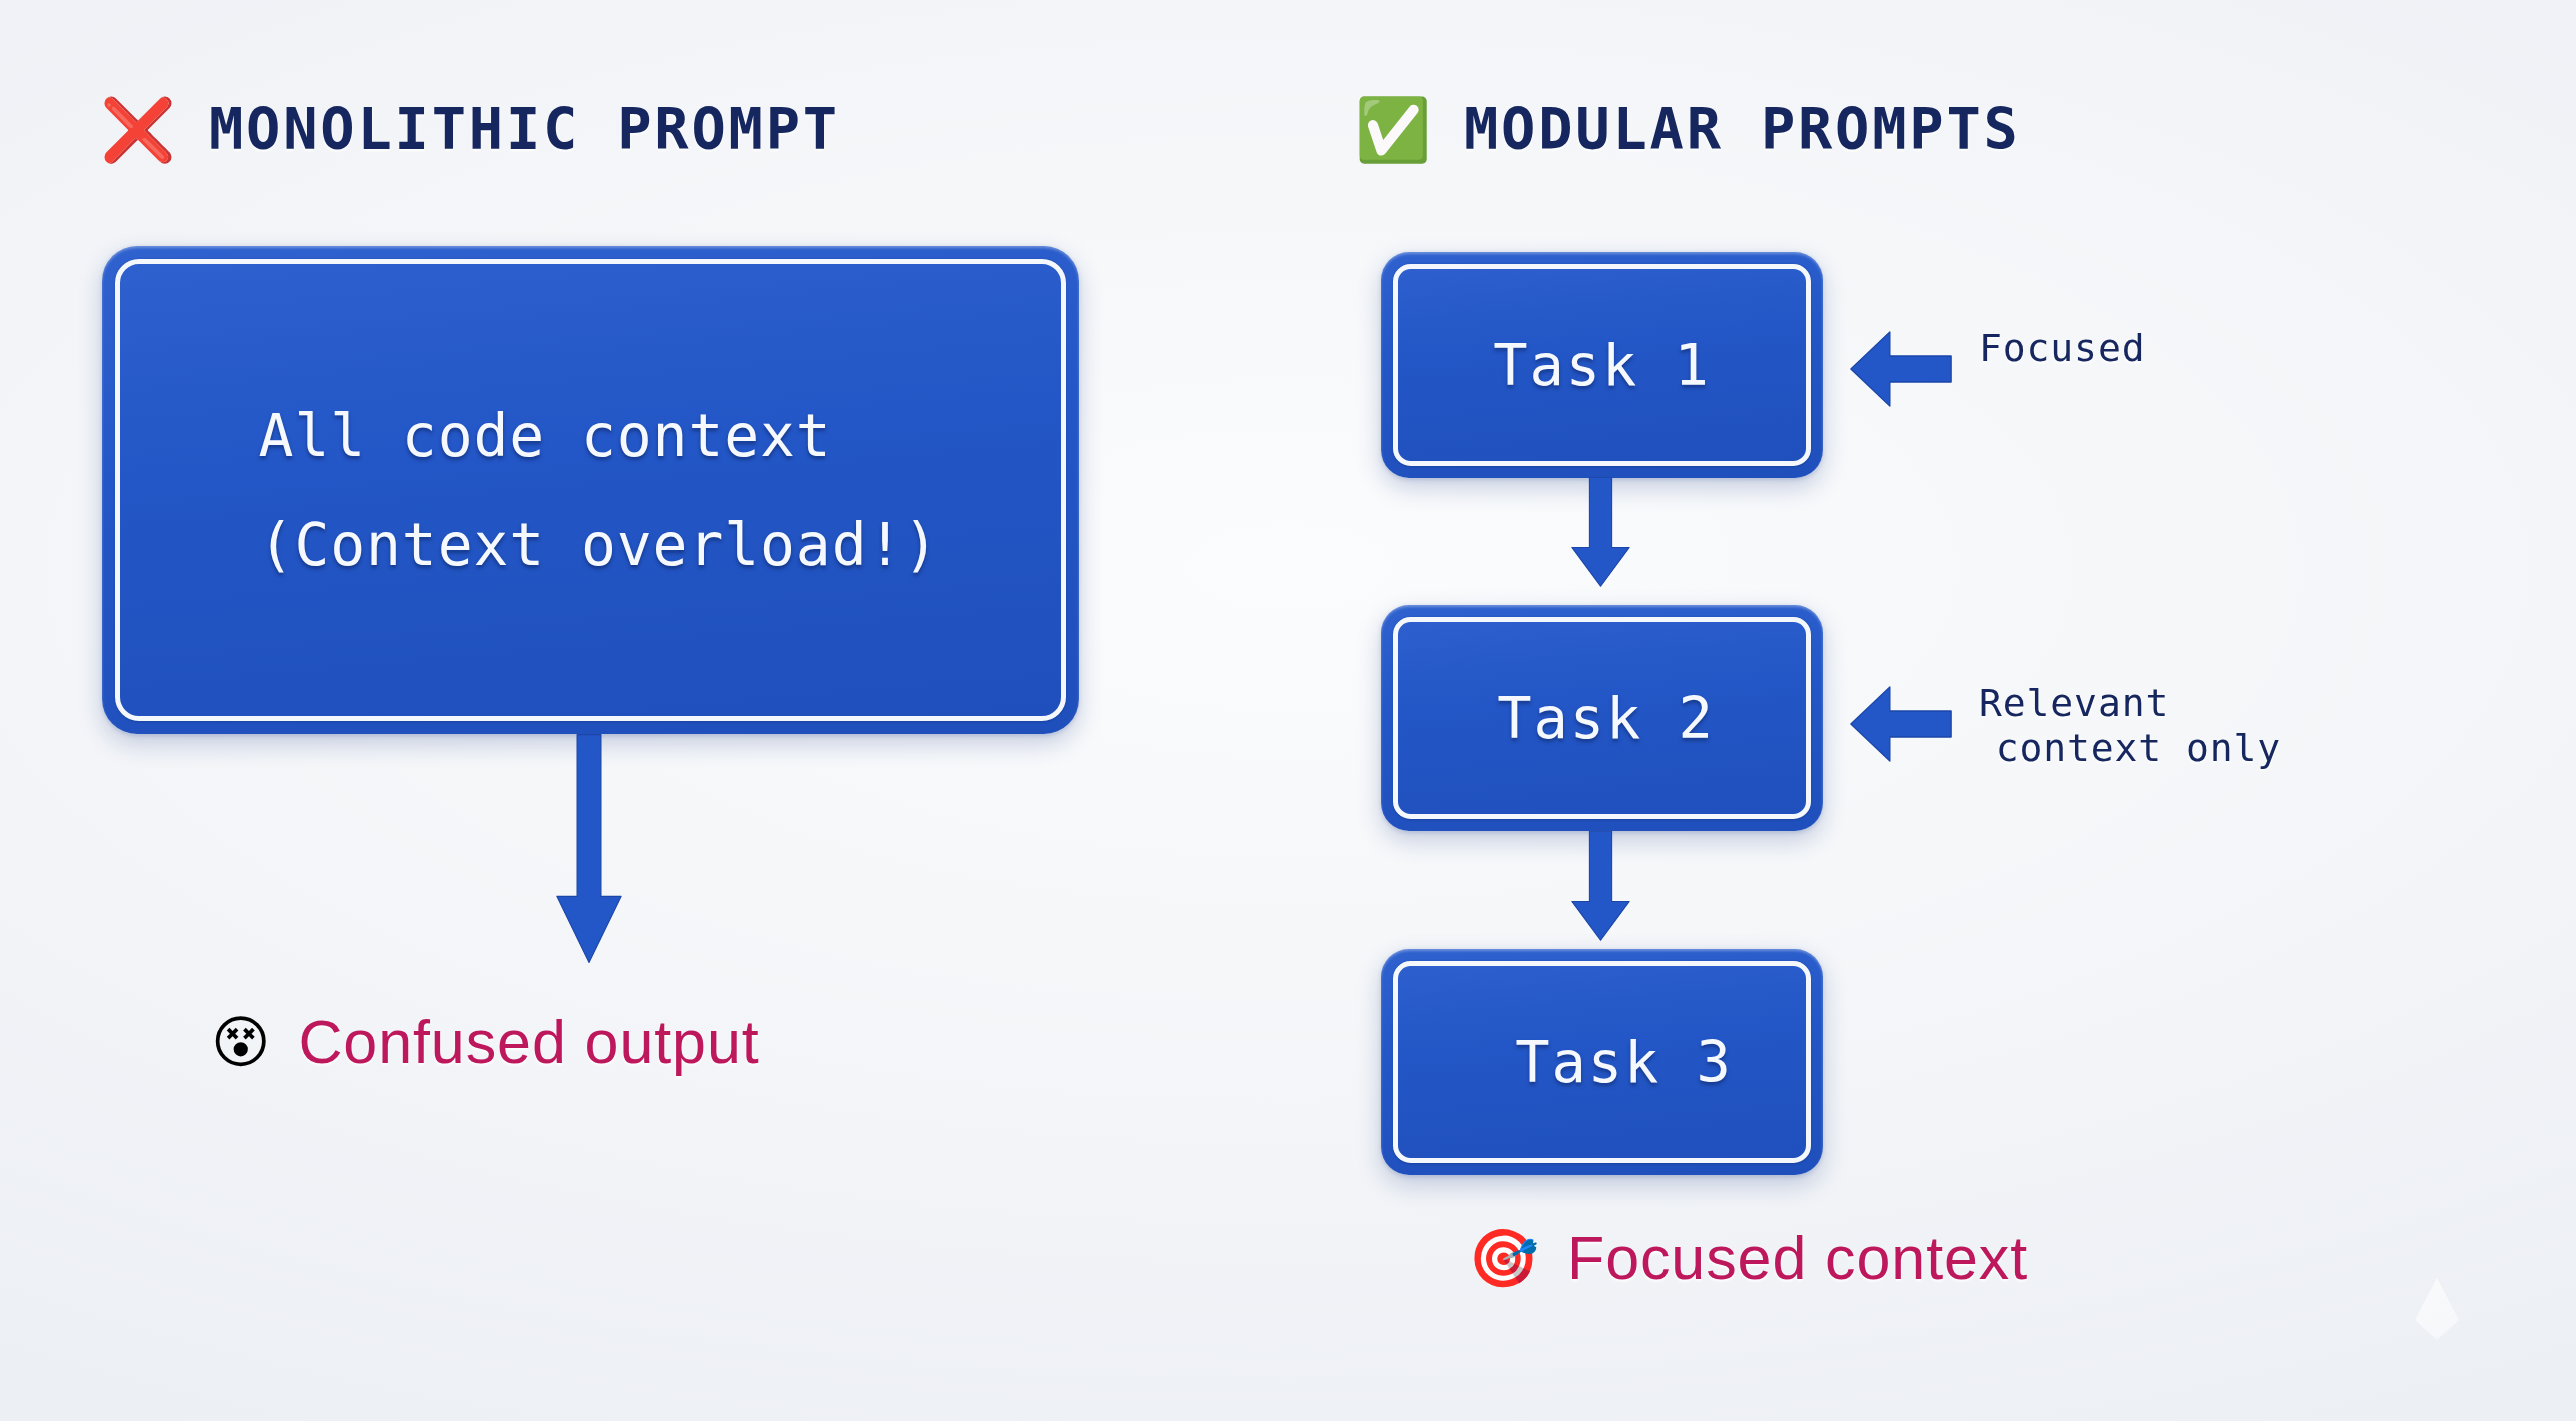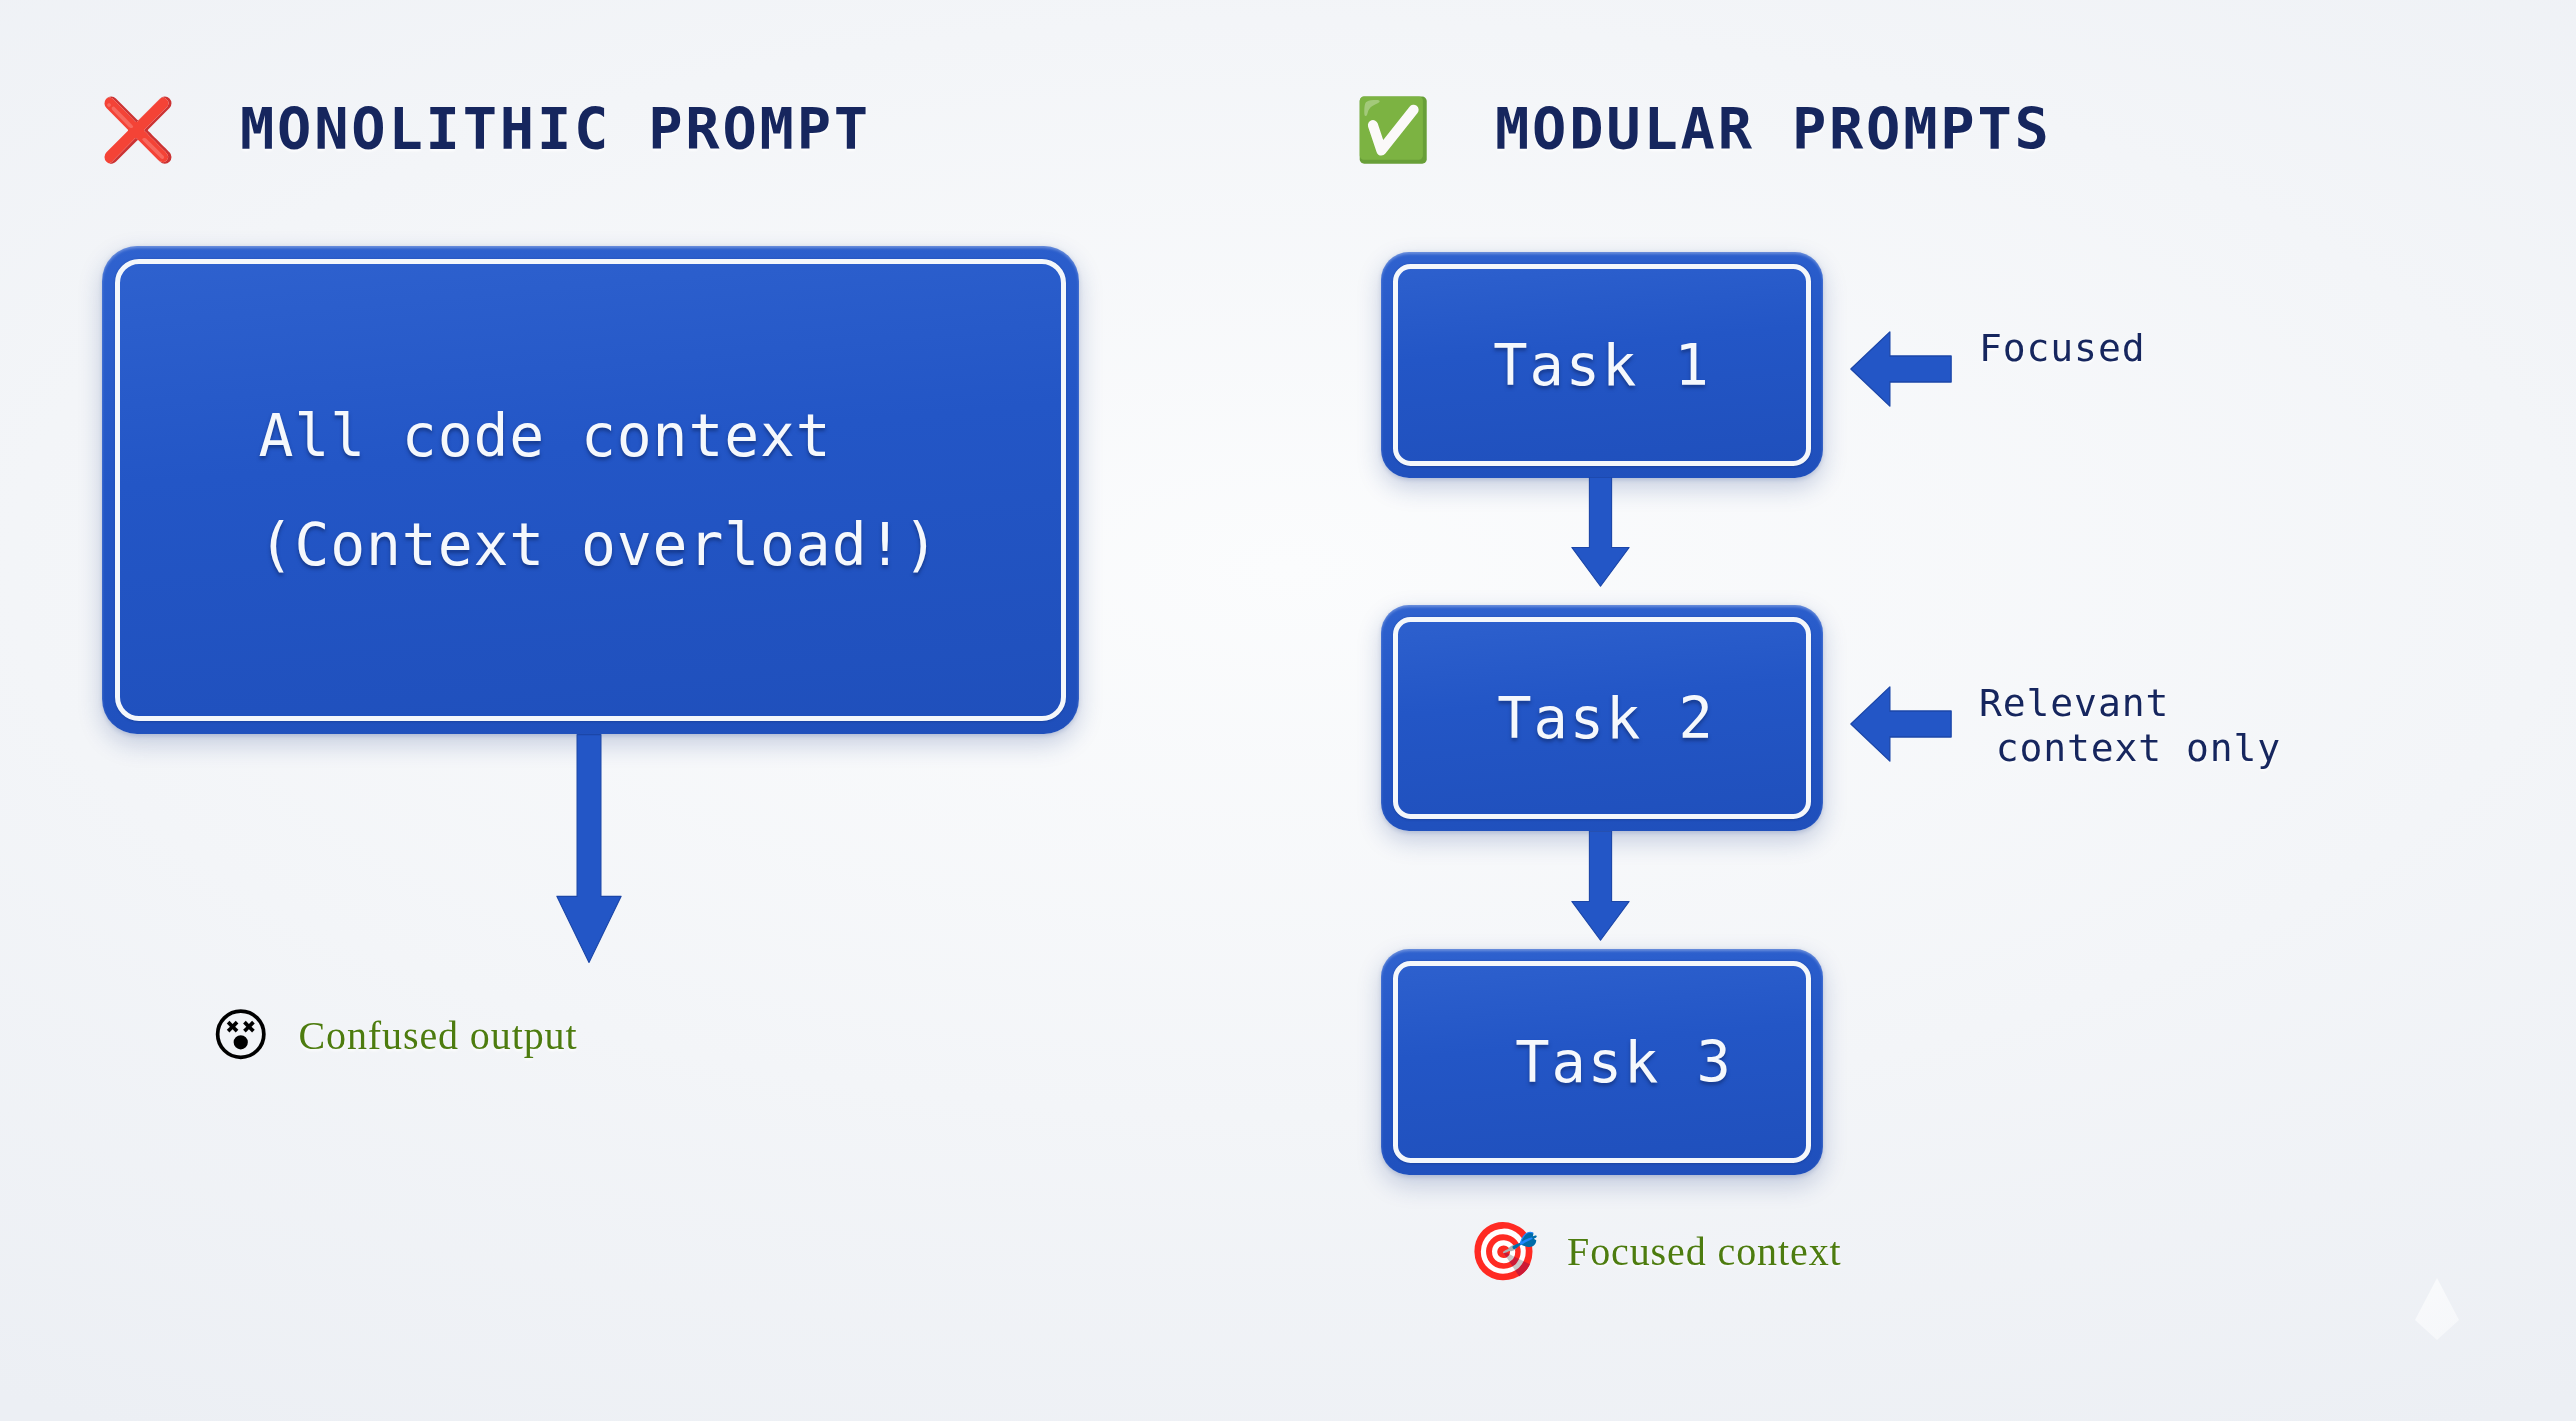--- a/index.html
+++ b/index.html
@@ -49,21 +49,20 @@
     line-height:1;
     display:block;
   }
   .hdr-text {
     font-family:"DejaVu Sans Mono", monospace;
     font-size:57px;
     font-weight:700;
     letter-spacing:2.8px;
     color:#16265e;
     text-shadow:0 1.9px 2.8px rgba(255,255,255,.9);
-    margin-left:31px;
   }
 
   
   .plate {
     position:absolute;
     background:linear-gradient(175deg, #2f62cf 0%, #2356c6 42%, #1f4fbb 100%);
     border-radius:31px;
     box-shadow:
       0 9.3px 24px rgba(24,56,130,.22),
       0 1.9px 4.6px rgba(24,56,130,.16),
@@ -125,23 +124,23 @@
   }
   .out-left  { left:211px; top:1007px; }
   .out-right { left:1468px; top:1223px; }
 
   .out-emoji {
     font-family:"DejaVu Sans", sans-serif;
     font-size:57px;
     line-height:1;
   }
   .out-text {
-    font-family:Liberation Serif, serif;
-    font-size:40px;
-    color:#4d7c0f;
+    font-family:Liberation Sans, sans-serif;
+    font-size:61px;
+    color:#be185d;
     letter-spacing:0.9px;
     text-shadow:0 1.9px 2.8px rgba(255,255,255,.9);
   }
 
   
   .task-box {
     left:1381px;
     width:442px; height:226px;
     border-radius:28px;
     text-align:right;

